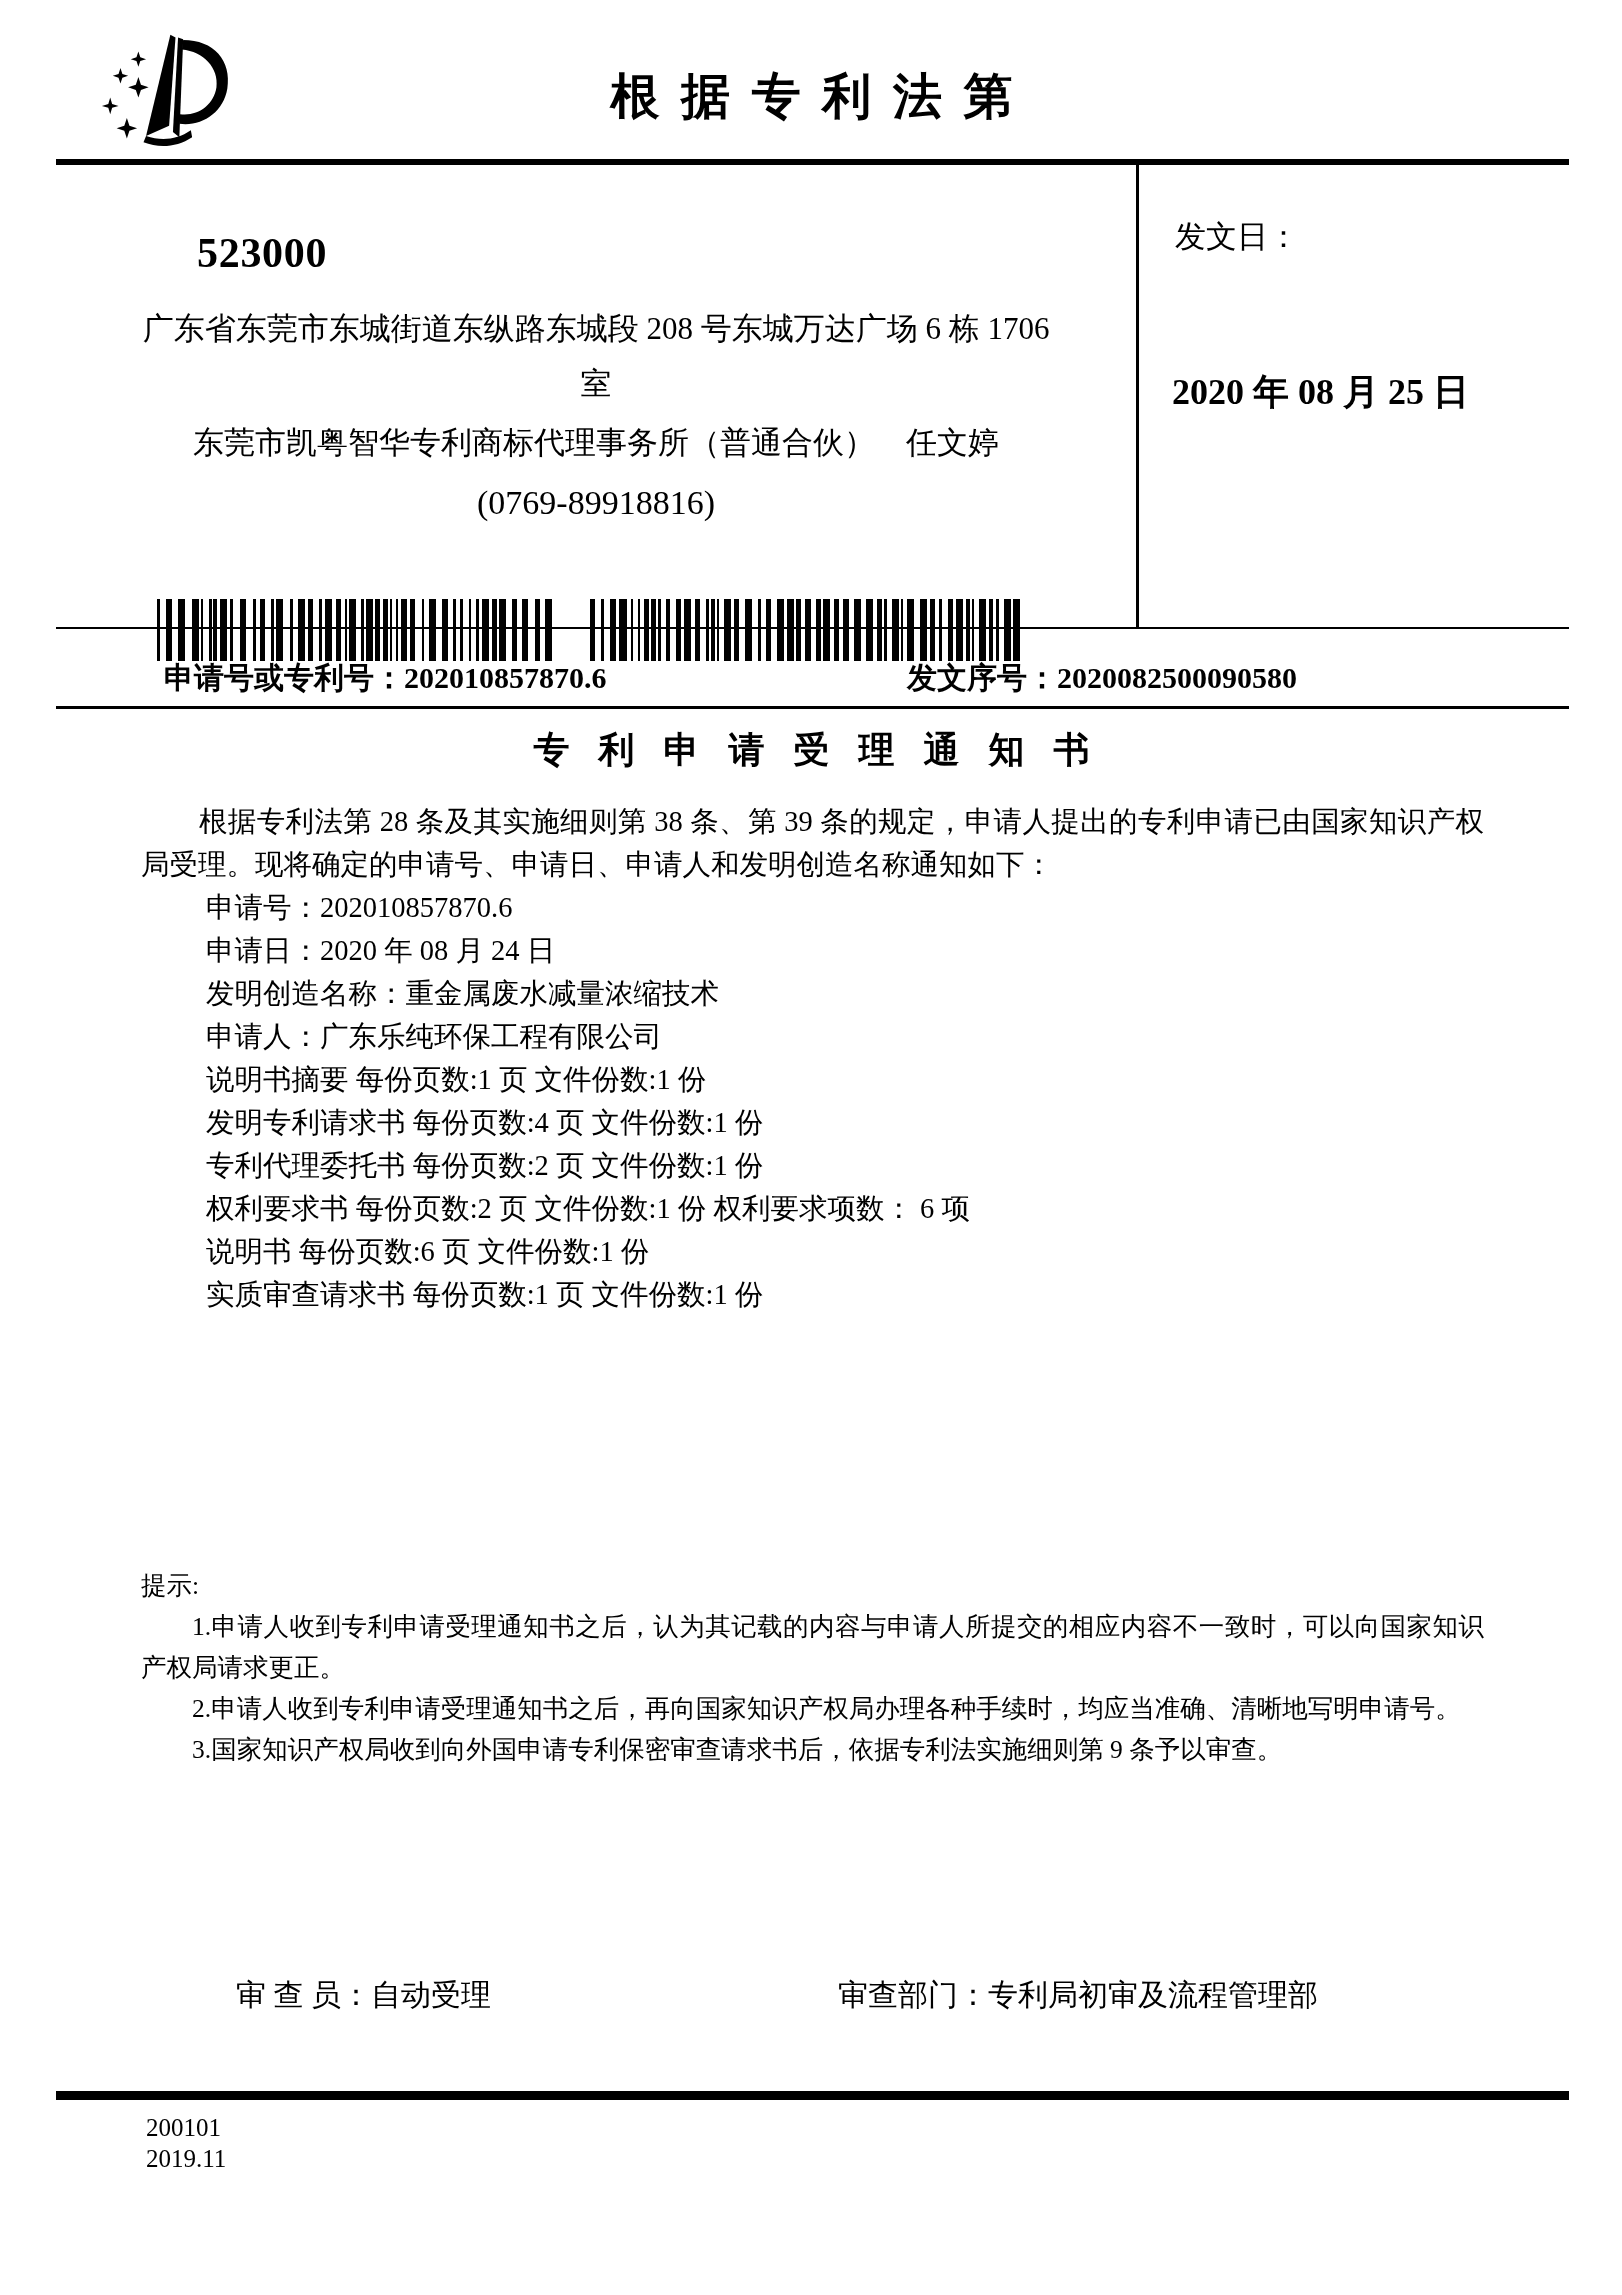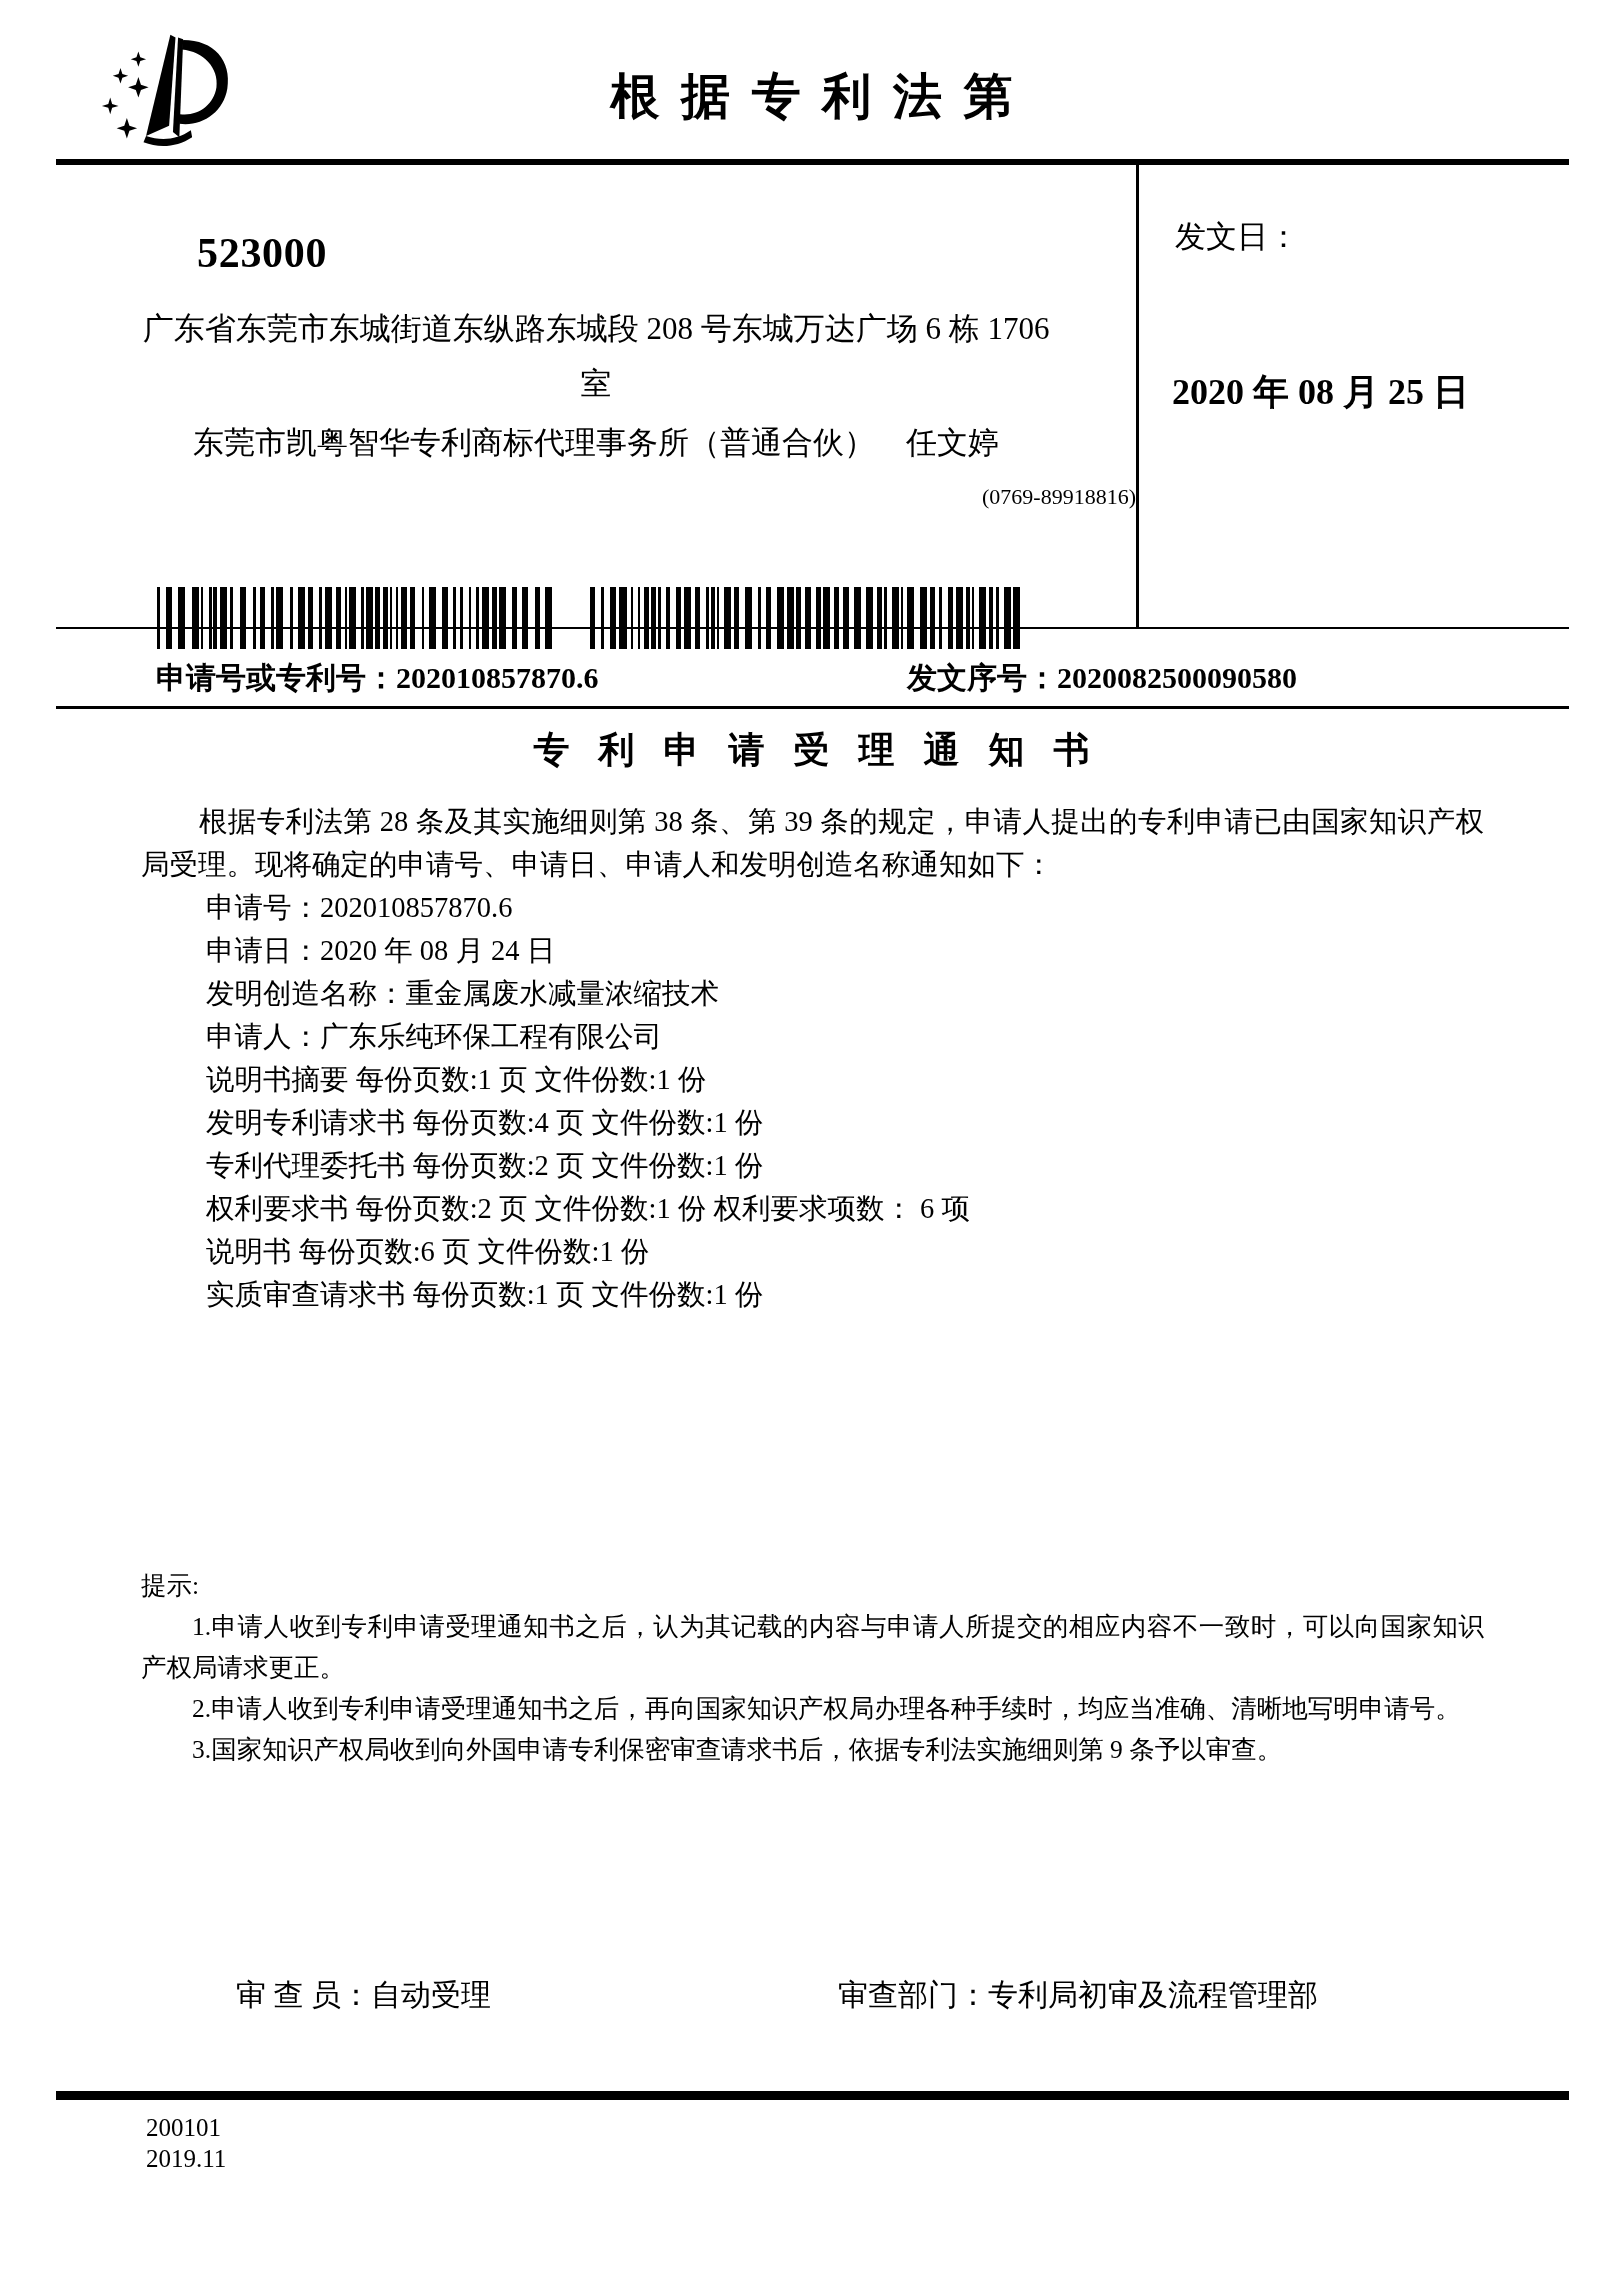--- a/index.html
+++ b/index.html
@@ -31,38 +31,38 @@
     border-bottom: 2.6px solid #000;
     display: flex;
   }
   .info-left { width: 1080px; box-sizing: border-box; }
   .info-right { flex: 1; border-left: 3.3px solid #000; box-sizing: border-box; }
 
   .postal { margin: 64px 0 0 141px; font-size: 42px; font-weight: 700; letter-spacing: 0.7px; }
   .addr-line1 { margin-top: 31px; padding: 0 46px; text-align: center; font-size: 31px; }
   .addr-line2 { margin-top: 13px; text-align: center; font-size: 31px; }
   .agency-line { margin-top: 17px; text-align: center; font-size: 31px; }
-  .phone-line { margin-top: 19.6px; text-align: right; font-size: 22px; }
+  .phone-line { margin-top: 19.6px; text-align: center; font-size: 34px; }
 
   .barcodes { margin: 77px 0 0 101px; display: flex; }
   .barcode { position: relative; height: 62px; }
   .barcode-a { width: 400px; }
   .barcode-b { width: 432px; margin-left: 33px; }
   .barcode i { position: absolute; top: 0; bottom: 0; background: #000; }
 
   .issue-label { margin: 51px 0 0 36px; font-size: 31px; }
   .issue-date { margin: 110px 0 0 33px; font-size: 36px; font-weight: 700; white-space: nowrap; }
 
   
   .numbers-row {
     position: absolute; top: 629px; left: 56px; right: 54px; height: 77px;
     border-bottom: 3.3px solid #000;
     font-weight: 700; font-size: 30px;
   }
-  .num-app { position: absolute; left: 100px; top: 29.4px; white-space: nowrap; }
+  .num-app { position: absolute; left: 108px; top: 29.4px; white-space: nowrap; }
   .num-serial { position: absolute; left: 851px; top: 29.4px; white-space: nowrap; }
 
   
   .notice-title {
     position: absolute; top: 726px; left: 0; right: 0;
     text-align: center;
     font-family: "Liberation Sans", "DejaVu Sans", sans-serif;
     font-weight: 700; font-size: 36px;
     letter-spacing: 29px; text-indent: 29px;
     white-space: nowrap;

